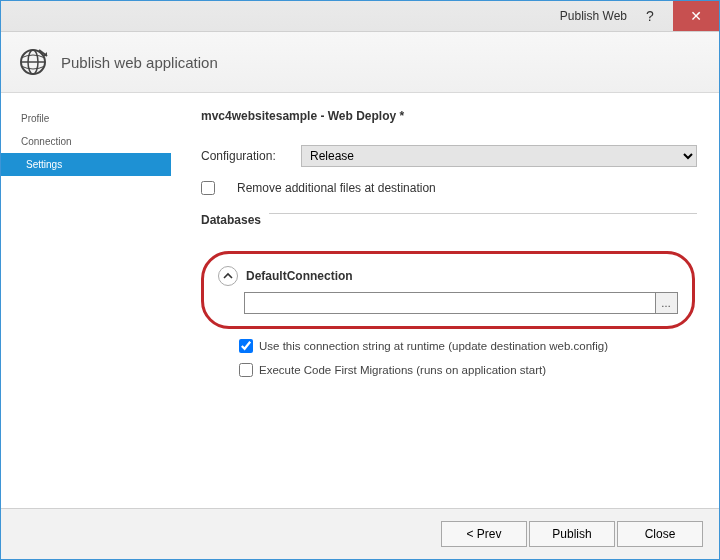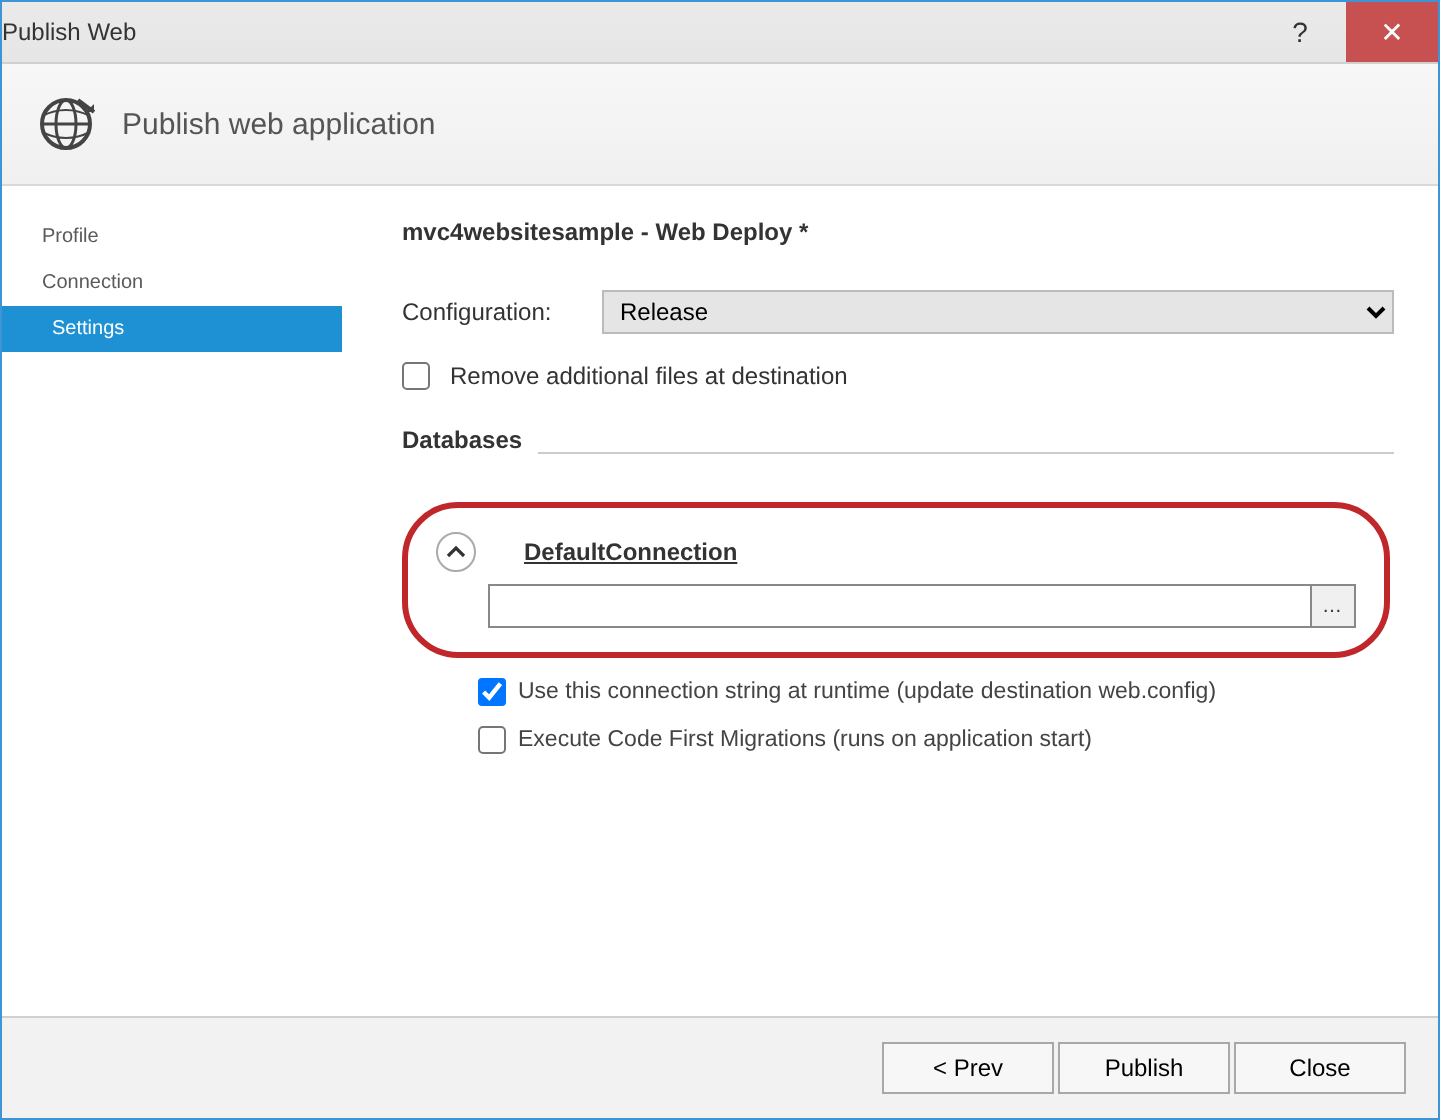--- a/index.html
+++ b/index.html
@@ -25,21 +25,21 @@
   .titlebar {
     height: 30px;
     background: linear-gradient(#eaeaea,#e6e6e6);
     display: flex;
     align-items: center;
     position: relative;
     border-bottom: 1px solid #d0d0d0;
   }
   .titlebar .title {
     flex: 1;
-    text-align: left;
+    text-align: right;
     font-size: 12px;
     color: #333;
   }
   .titlebar .controls {
     display: flex;
     height: 100%;
   }
   .titlebar .ctrl {
     width: 46px;
     display: flex;
@@ -128,31 +128,31 @@
     flex: 1;
     height: 22px;
     border: 1px solid #bbb;
     background: #e5e5e5;
     font: inherit;
     padding: 0 4px;
   }
   .cb-row {
     display: flex;
     align-items: flex-end;
-    gap: 10px;
+    gap: 22px;
     margin-bottom: 18px;
   }
   input[type=checkbox] {
     width: 14px;
     height: 14px;
     margin: 0;
   }
   .section-hdr {
     display: flex;
-    align-items: flex-end;
+    align-items: flex-start;
     gap: 8px;
     margin: 18px 0 24px 0;
   }
   .section-hdr .sec-title {
     font-weight: bold;
   }
   .section-hdr .rule {
     flex: 1;
     height: 1px;
     background: #ccc;
@@ -160,23 +160,22 @@
   
   .callout {
     border: 3px solid #c0272a;
     border-radius: 28px;
     padding: 12px 14px;
     margin: 0 2px 8px 0;
   }
   .db-head {
     display: flex;
     align-items: center;
-    gap: 24px;
+    gap: 8px;
     margin-bottom: 6px;
-    text-decoration: underline;
   }
   .chev {
     width: 18px;
     height: 18px;
     border: 1px solid #aaa;
     border-radius: 50%;
     display: flex;
     align-items: center;
     justify-content: center;
     background: #fff;

